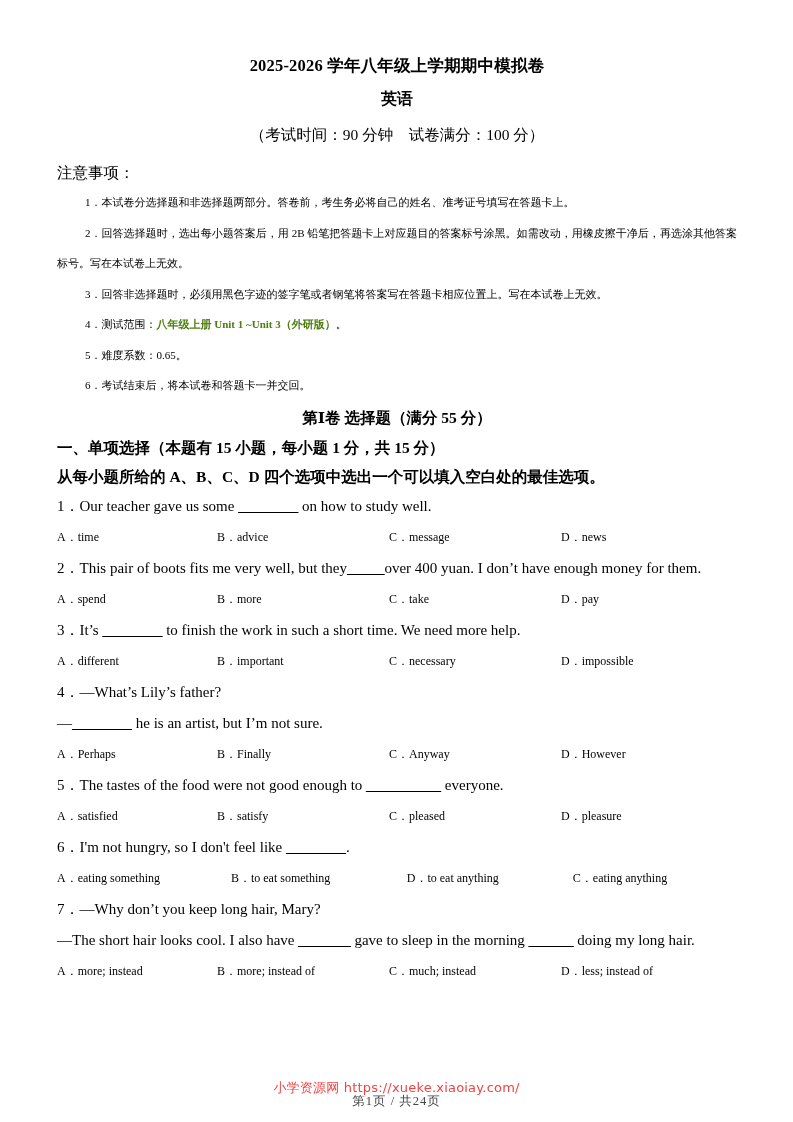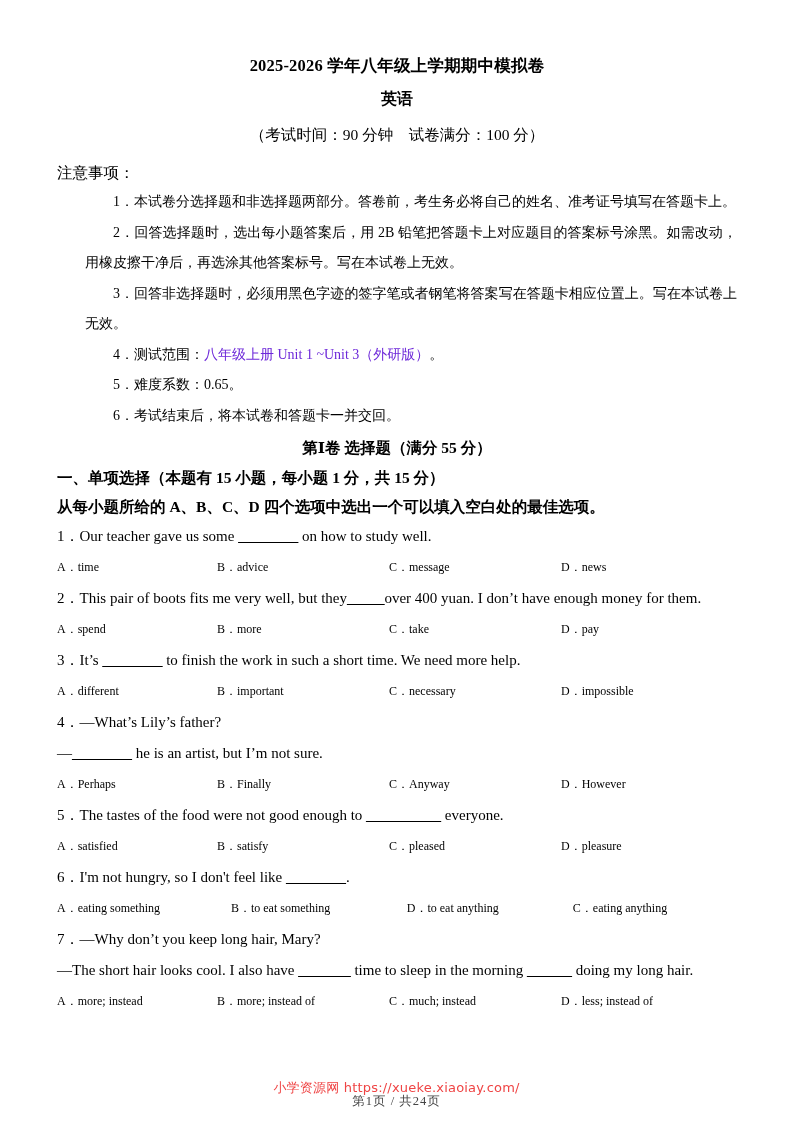--- a/index.html
+++ b/index.html
@@ -52,30 +52,29 @@
     margin-top: 6px;
   }
 
   
   .notice-head {
     font-size: 15.5px;
     line-height: 29px;
     margin-top: 8px;
   }
   .notice-item {
-    font-size: 14px;
+    font-size: 11px;
     line-height: 30.5px;
     text-indent: 28px;
     text-align: justify;
     text-justify: inter-ideograph;
-    margin-left: 28px;
   }
   .red {
-    color: #6d28d9;
-    font-weight: normal;
+    color: #4d7c0f;
+    font-weight: bold;
   }
 
   
   .volume-head {
     text-align: center;
     font-weight: bold;
     font-size: 15.5px;
     line-height: 31px;
     margin-top: 1px;
   }
@@ -210,21 +209,21 @@
 
     <div class="q-stem"><span>6．</span><span>I'm not hungry, so I don't feel like </span><span class="blank-s">________</span><span>.</span></div>
     <div class="opts wide">
       <span class="opt c1">A．eating something</span>
       <span class="opt c2">B．to eat something</span>
       <span class="opt c4">D．to eat anything</span>
       <span class="opt c3">C．eating anything</span>
     </div>
 
     <div class="q-stem"><span>7．</span><span>—Why don’t you keep long hair, Mary?</span></div>
-    <div class="q-cont"><span>—The short hair looks cool. I also have </span><span class="blank-s">_______</span><span> time to sleep in the morning </span><span class="blank-s">______</span><span> doing my long hair.</span></div>
+    <div class="q-cont"><span>—The short hair looks cool. I also have </span><span class="blank-s">_______</span><span> gave to sleep in the morning </span><span class="blank-s">______</span><span> doing my long hair.</span></div>
     <div class="opts">
       <span class="opt c1">A．more; instead</span>
       <span class="opt c2">B．more; instead of</span>
       <span class="opt c3">C．much; instead</span>
       <span class="opt c4">D．less; instead of</span>
     </div>
 
   </div>
 
   <div class="footer">第1页 / 共24页</div>

